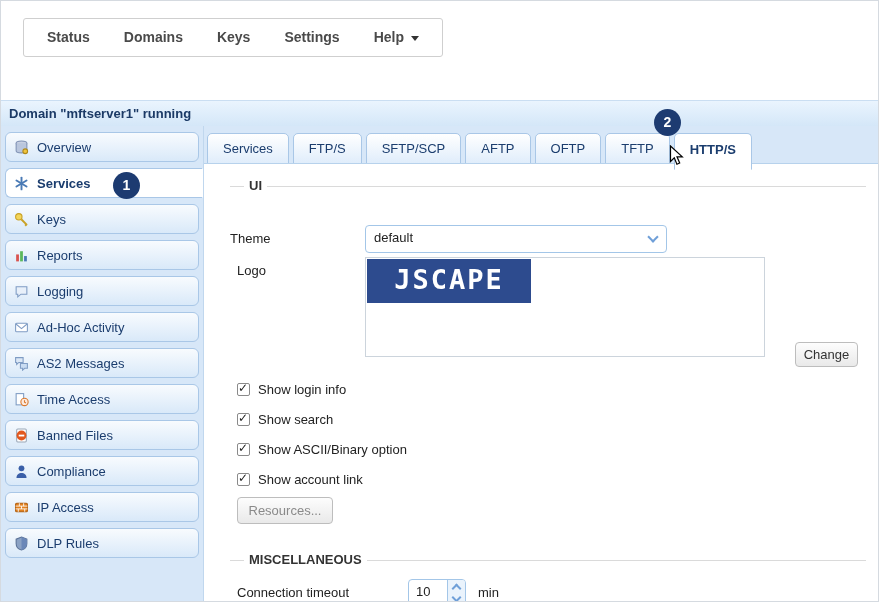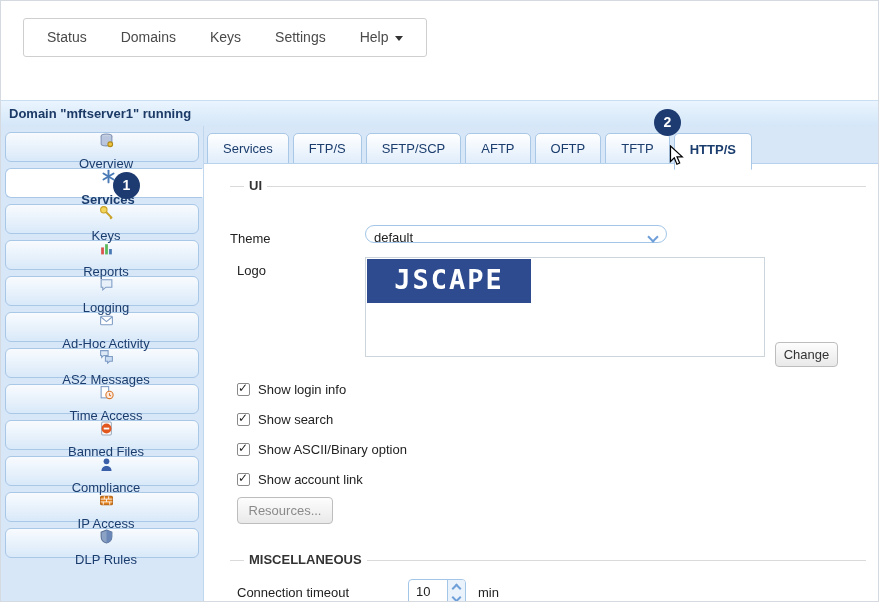--- a/index.html
+++ b/index.html
@@ -1,36 +1,36 @@
 <!DOCTYPE html>
 <html><head>
 <meta charset="utf-8">
 <style>
   * { box-sizing: border-box; margin: 0; padding: 0; }
   body { background:#fff; font-family:"Liberation Sans","DejaVu Sans",sans-serif; }
   .screen { position:relative; width:879px; height:602px; background:#fff; overflow:hidden; border:1px solid #d5dae0; }
 
   
   .menubar { position:absolute; left:22px; top:17px; height:39px; display:inline-flex; align-items:center;
-             background:#fff; border:1px solid #cfcfcf; border-radius:3px; padding:0 6px; }
+             background:#fff; border:1px solid #cfcfcf; border-radius:3px; padding:0 6px;font-weight:bold; }
   .menu-item { padding:0 17px; font-size:14px; color:#4a4a4a; line-height:37px; cursor:default; white-space:nowrap; }
   .caret-down { display:inline-block; width:0; height:0; border-left:4px solid transparent; border-right:4px solid transparent;
                 border-top:5px solid #333; margin-left:7px; vertical-align:middle; }
 
   
   .titlebar { position:absolute; left:0; top:99px; width:879px; height:26px;
               background:linear-gradient(#eaf4fe,#d4e7f8); border-top:1px solid #cadef2;
               font-size:13px; font-weight:bold; color:#1b3a66; line-height:25px; padding-left:8px; }
 
   
   .app-body { position:absolute; left:0; top:125px; width:879px; height:477px; display:flex; }
   .sidebar { width:203px; background:#d7e7f8; border-right:1px solid #c0d7ee; padding-top:6px; }
   .side-item { height:30px; margin:0 4px 6px 4px; display:flex; align-items:center; gap:8px; padding-left:8px;
                background:linear-gradient(#f8fbfe,#d9e9f9); border:1px solid #a9c7e7; border-radius:6px;
-               font-size:13px; color:#1b3d6e; cursor:pointer;flex-direction:column; }
+               font-size:13px; color:#1b3d6e; cursor:pointer; }
   .side-item.active { background:#fff; font-weight:bold; margin-right:0; border-right-color:#fff;
                       border-top-right-radius:0; border-bottom-right-radius:0; }
   .side-icon { width:15px; height:15px; flex:0 0 15px; display:inline-block; }
   .side-icon svg { display:block; }
 
   .main { flex:1; display:flex; flex-direction:column; background:#fff; }
   .tabstrip { height:38px; background:#d7e7f8; display:flex; align-items:flex-end; padding-left:3px; position:relative; }
   .strip-line { position:absolute; bottom:0; left:0; right:0; height:1px; background:#b7d2ec; z-index:1; }
   .tab { height:31px; line-height:29px; margin-right:4px; padding:0 15px; font-size:13px; color:#1b3d6e;
          background:linear-gradient(#ffffff,#e0edfb); border:1px solid #a9c7e7; border-radius:5px 5px 0 0;
@@ -43,34 +43,34 @@
   
   .fieldset { position:absolute; border-top:1px solid #dadada; }
   .legend { position:absolute; top:-9px; left:14px; background:#fff; padding:0 5px; font-size:13px; font-weight:bold; color:#333; }
 
   .fs-ui { left:26px; top:22px; width:636px; height:360px; }
   .fs-misc { left:26px; top:396px; width:636px; height:60px; }
 
   .lbl { position:absolute; font-size:13px; color:#222; }
 
   
-  .select { position:absolute; left:135px; top:38px; width:302px; height:18px; background:#fff;
-            border:1px solid #a3c6e8; border-radius:12px; font-size:13px; color:#222; line-height:24px;
+  .select { position:absolute; left:135px; top:38px; width:302px; height:28px; background:#fff;
+            border:1px solid #a3c6e8; border-radius:4px; font-size:13px; color:#222; line-height:24px;
             padding-left:8px; cursor:pointer; }
   .select .chev { position:absolute; right:9px; top:7px; width:8px; height:8px;
                   border-right:2px solid #6f9fd8; border-bottom:2px solid #6f9fd8; transform:rotate(45deg); }
 
   
   .logo-box { position:absolute; left:135px; top:70px; width:400px; height:100px; background:#fff; border:1px solid #ccd4dc; }
   .logo-mark { position:absolute; left:1px; top:1px; width:164px; height:44px; background:#2d4b8e;
                color:#fff; font-family:"DejaVu Sans Mono","Liberation Mono",monospace; font-weight:bold;
                font-size:27px; letter-spacing:2px; line-height:42px; text-align:center; }
   .btn { background:linear-gradient(#fdfdfd,#e9e9e9); border:1px solid #bdbdbd; border-radius:4px;
          font-size:13px; color:#333; text-align:center; cursor:pointer; }
-  .btn-change { position:absolute; left:545px; top:155px; width:63px; height:25px; line-height:23px; }
+  .btn-change { position:absolute; left:565px; top:155px; width:63px; height:25px; line-height:23px; }
   .btn-resources { position:absolute; left:7px; top:310px; width:96px; height:27px; line-height:25px; color:#8a8a8a; }
 
   
   .cb-row { position:absolute; left:7px; display:flex; align-items:center; gap:8px; cursor:pointer; }
   .cb { width:13px; height:13px; background:#fff; border:1px solid #8a8a8a; border-radius:2px; position:relative; }
   .cb.checked:after { content:"✓"; position:absolute; left:0px; top:-3px; font-size:12px; font-weight:bold; color:#222; }
   .cb-label { font-size:13px; color:#222; }
 
   
   .spinner { position:absolute; left:178px; top:18px; width:58px; height:26px; background:#fff;

